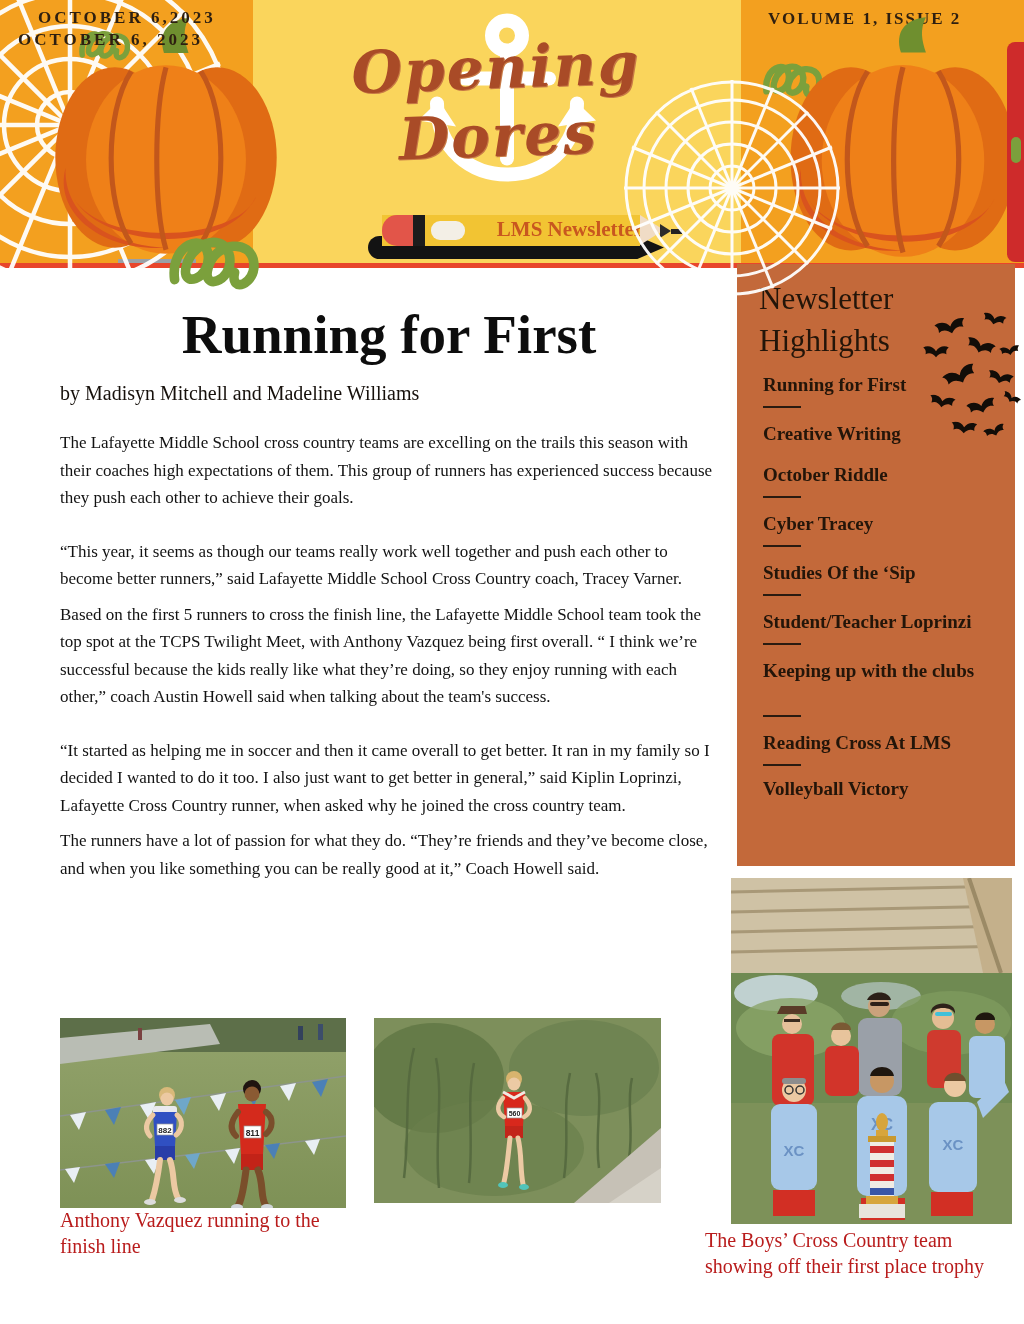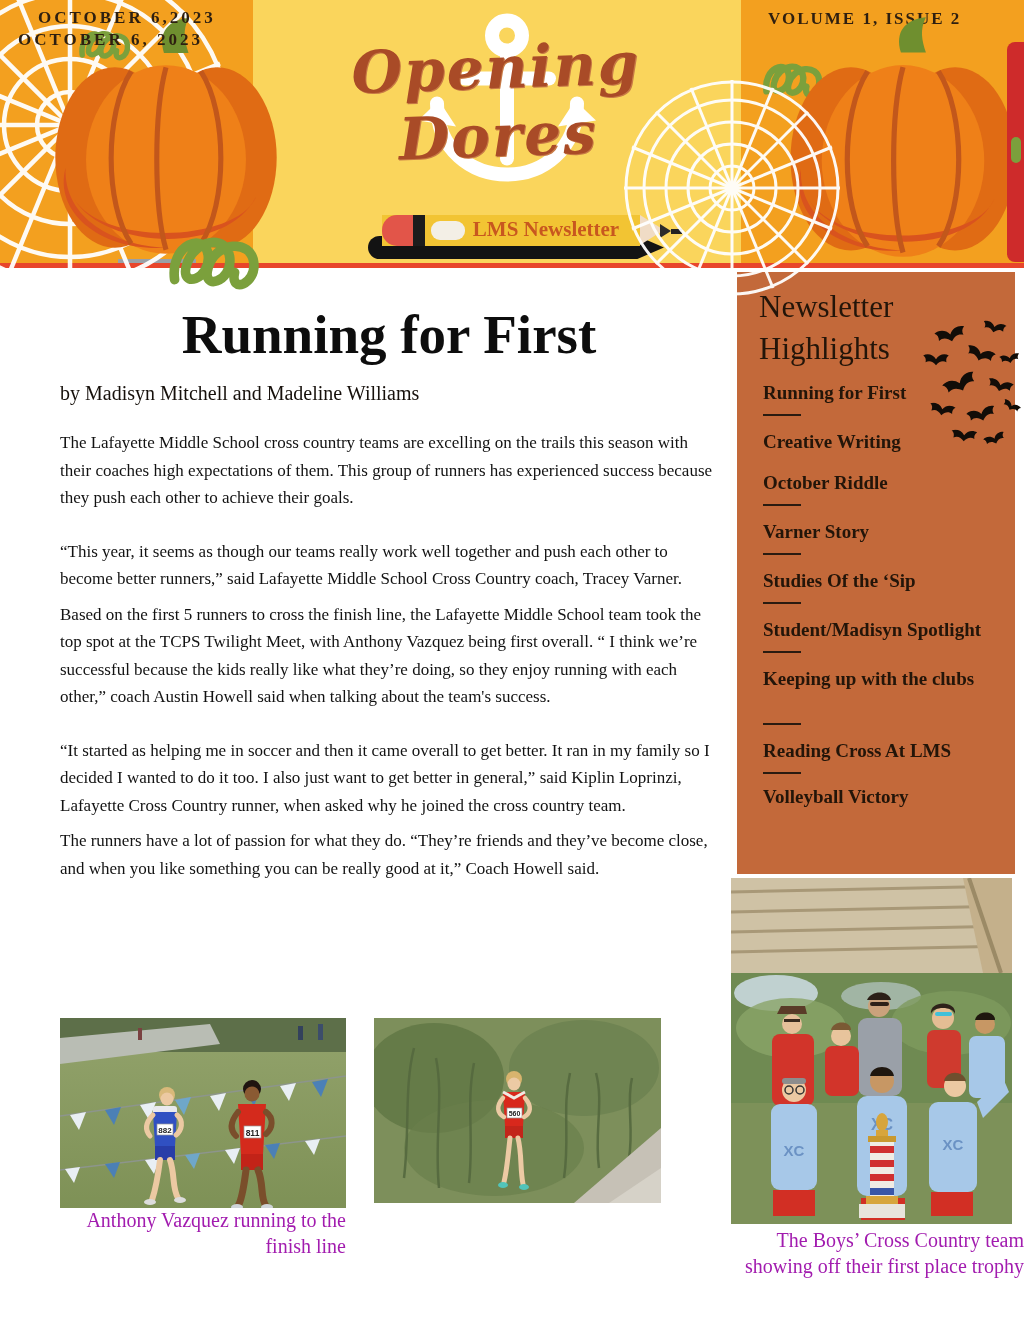--- a/index.html
+++ b/index.html
@@ -28,51 +28,51 @@
     color:var(--c-script-title);transform:rotate(-2deg);letter-spacing:2px;
     text-shadow:1px 1px 0 #c87a45;}
   
   .pencil{position:absolute;left:368px;top:210px;width:312px;height:54px;}
   .pencil-shadow{position:absolute;left:0;top:26px;width:296px;height:23px;background:#131313;
     border-radius:12px;clip-path:polygon(0 0,91% 0,100% 50%,91% 100%,0 100%);}
   .pencil-body{position:absolute;left:14px;top:5px;width:258px;height:31px;background:#F2C433;}
   .pencil-eraser{position:absolute;left:14px;top:5px;width:31px;height:31px;background:#E25549;border-radius:15px 0 0 15px;}
   .pencil-ferrule{position:absolute;left:45px;top:5px;width:12px;height:31px;background:#1c1c1c;}
   .pencil-band{position:absolute;left:63px;top:11px;width:34px;height:19px;background:#f3efe6;border-radius:9px;}
-  .pencil-label{position:absolute;left:92px;top:7px;width:172px;text-align:center;
+  .pencil-label{position:absolute;left:116px;top:7px;width:172px;text-align:center;
     font-weight:bold;font-size:21px;color:var(--c-pencil-text);white-space:nowrap;}
   .pencil-tip{position:absolute;left:272px;top:5px;width:0;height:0;
     border-top:15.5px solid transparent;border-bottom:15.5px solid transparent;border-left:24px solid #f0dcc6;}
   .pencil-tip-end{position:absolute;left:292px;top:14px;width:0;height:0;
     border-top:7px solid transparent;border-bottom:7px solid transparent;border-left:11px solid #2b2b2b;}
   .pencil-dash{position:absolute;left:303px;top:19px;width:11px;height:5px;background:#222;}
   .red-edge{position:absolute;left:1007px;top:42px;width:17px;height:220px;background:#CE2B2B;border-radius:8px 0 0 8px;}
   .red-edge::after{content:"";position:absolute;left:4px;top:95px;width:10px;height:26px;background:#7BA03C;border-radius:5px;}
   
   .article{position:absolute;left:60px;top:298px;width:658px;}
   .article h1{margin:6px 0 16px;text-align:center;font-size:55px;line-height:62px;font-weight:bold;color:#0d0d0d;}
   .byline{margin:0 0 24px;font-size:20px;}
   .article p.body{margin:0 0 8px;font-size:17px;line-height:27.5px;color:#121212;}
   .article p.gap{margin-top:26px;}
   
-  .sidebar{position:absolute;left:737px;top:272px;width:278px;height:602px;background:var(--c-sidebar-bg);
+  .sidebar{position:absolute;left:737px;top:264px;width:278px;height:602px;background:var(--c-sidebar-bg);
     padding:14px 16px 0 22px;box-sizing:border-box;color:#231509;}
   .sb-head{font-size:31px;line-height:42px;margin:0 0 10px;font-weight:normal;color:#231509;}
   .sb-item{font-size:19px;line-height:25px;font-weight:bold;margin:0 0 9px;}
   .sb-div{width:38px;border-top:2.5px solid #2A1B10;margin:9px 0 13px 4px;}
   .sb-div.sp-lg{margin-top:32px;}
   .sb-item.indent{margin-left:4px;}
   .bats{position:absolute;right:-12px;top:48px;width:110px;height:140px;}
   
   .photo{position:absolute;overflow:hidden;}
   .photo svg{display:block;}
   .ph1{left:60px;top:1018px;width:286px;height:190px;}
   .ph2{left:374px;top:1018px;width:287px;height:185px;}
   .ph3{left:731px;top:878px;width:281px;height:346px;}
-  .caption{position:absolute;text-align:right;font-size:20px;line-height:26px;color:#a21caf;}
+  .caption{position:absolute;text-align:left;font-size:20px;line-height:26px;color:#b91c1c;}
   .cap1{left:60px;top:1207px;width:286px;}
   .cap2{left:374px;top:1206px;width:287px;}
   .cap3{left:705px;top:1227px;width:319px;}
 </style>
 </head>
 <body>
 
 <div class="page">
 
   <div class="hp hp-left"></div>
@@ -202,25 +202,25 @@
       <use href="#bat" x="82" y="82" width="24" height="11" transform="rotate(28 94 87)"></use>
       <use href="#bat" x="30" y="110" width="34" height="15" transform="rotate(4 47 117)"></use>
       <use href="#bat" x="64" y="114" width="28" height="13" transform="rotate(-20 78 120)"></use>
     </svg>
     <h2 class="sb-head"><span>Newsletter</span><br><span>Highlights</span></h2>
     <div class="sb-item indent">Running for First</div>
     <div class="sb-div"></div>
     <div class="sb-item indent">Creative Writing</div>
     <div class="sb-item indent" style="margin-top:16px">October Riddle</div>
     <div class="sb-div"></div>
-    <div class="sb-item indent">Varner Story</div>
+    <div class="sb-item indent">Cyber Tracey</div>
     <div class="sb-div"></div>
     <div class="sb-item indent" style="margin-top:3px">Studies Of the ‘Sip</div>
     <div class="sb-div"></div>
-    <div class="sb-item indent">Student/Madisyn Spotlight</div>
+    <div class="sb-item indent">Student/Teacher Loprinzi</div>
     <div class="sb-div"></div>
     <div class="sb-item indent">Keeping up with the clubs</div>
     <div class="sb-div sp-lg"></div>
     <div class="sb-item indent">Reading Cross At LMS</div>
     <div class="sb-div" style="margin:4px 0 10px 4px"></div>
     <div class="sb-item indent">Volleyball Victory</div>
   </aside>
 
   <div class="photo ph1">
     <svg width="286" height="190" viewBox="0 0 286 190">

